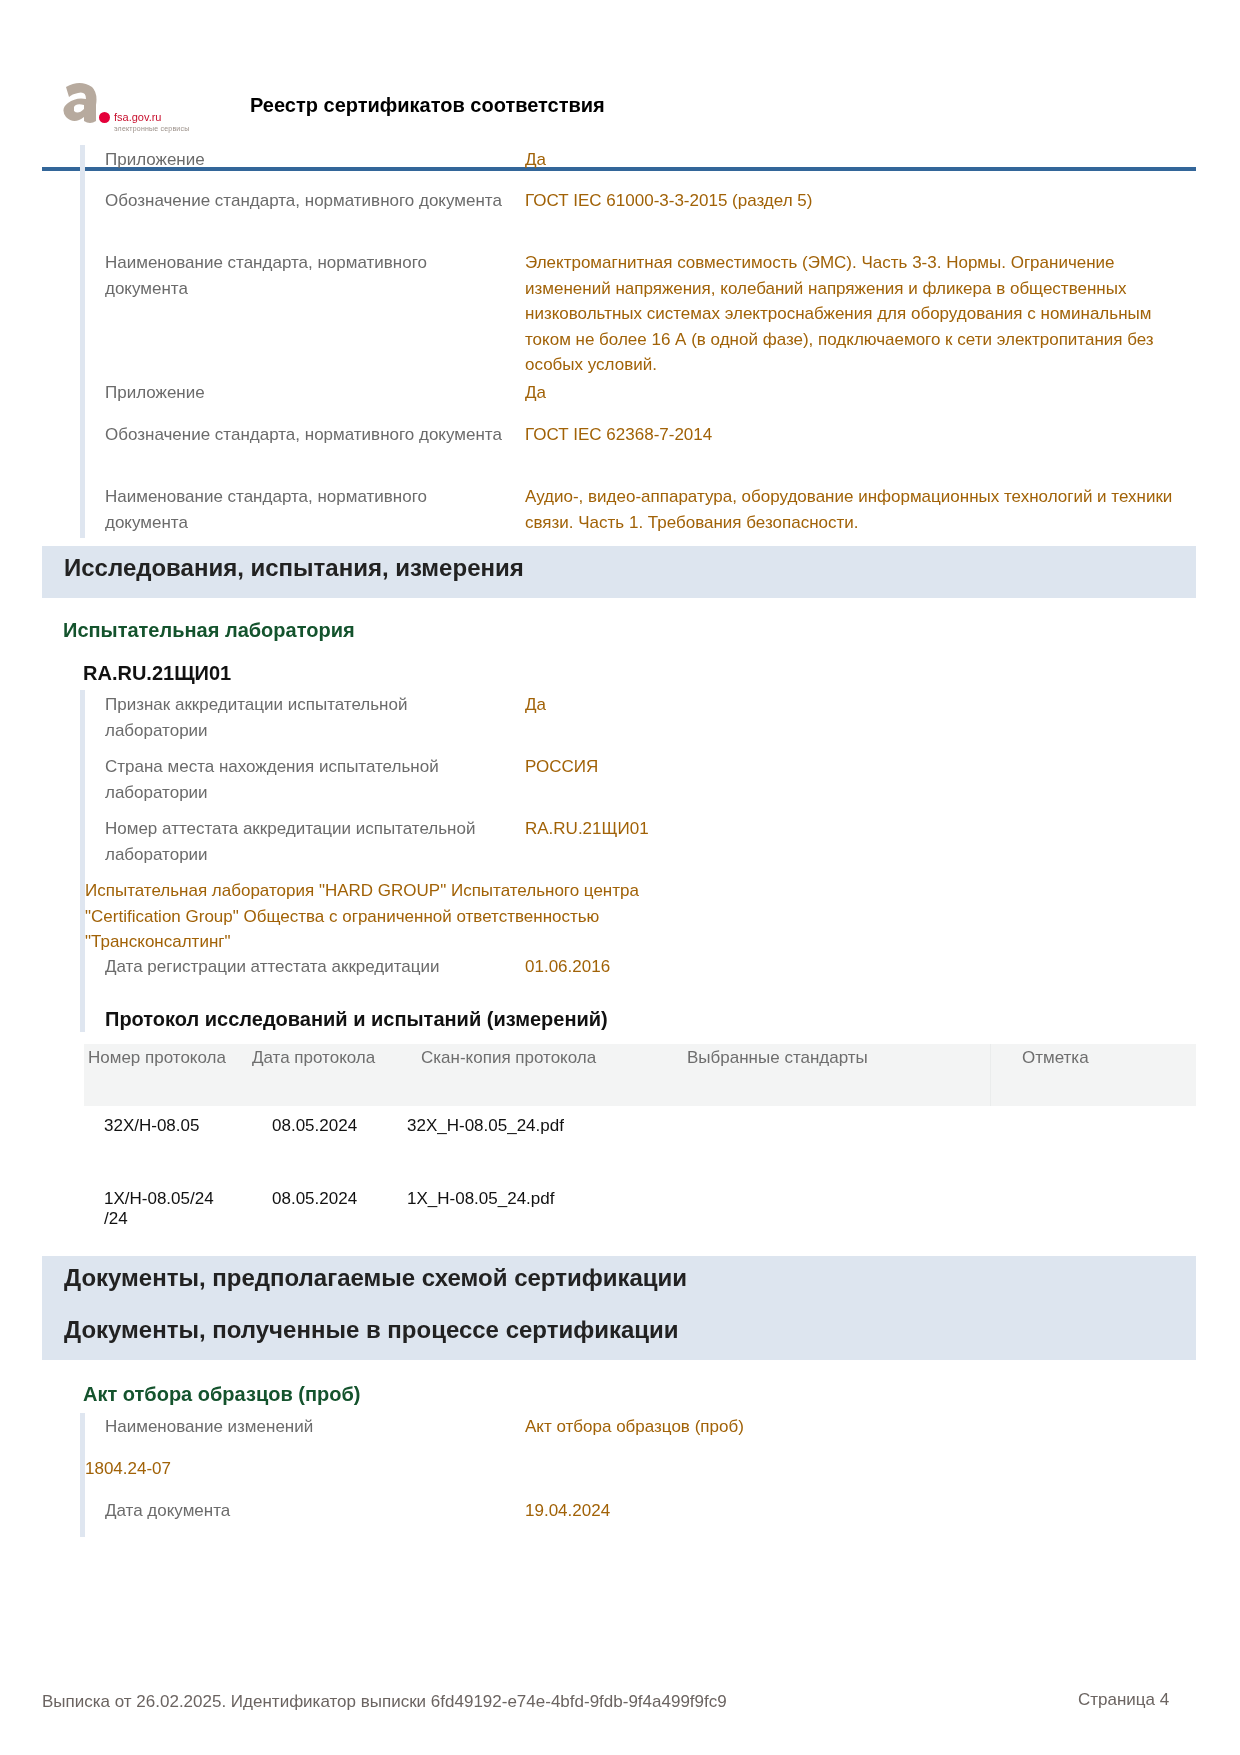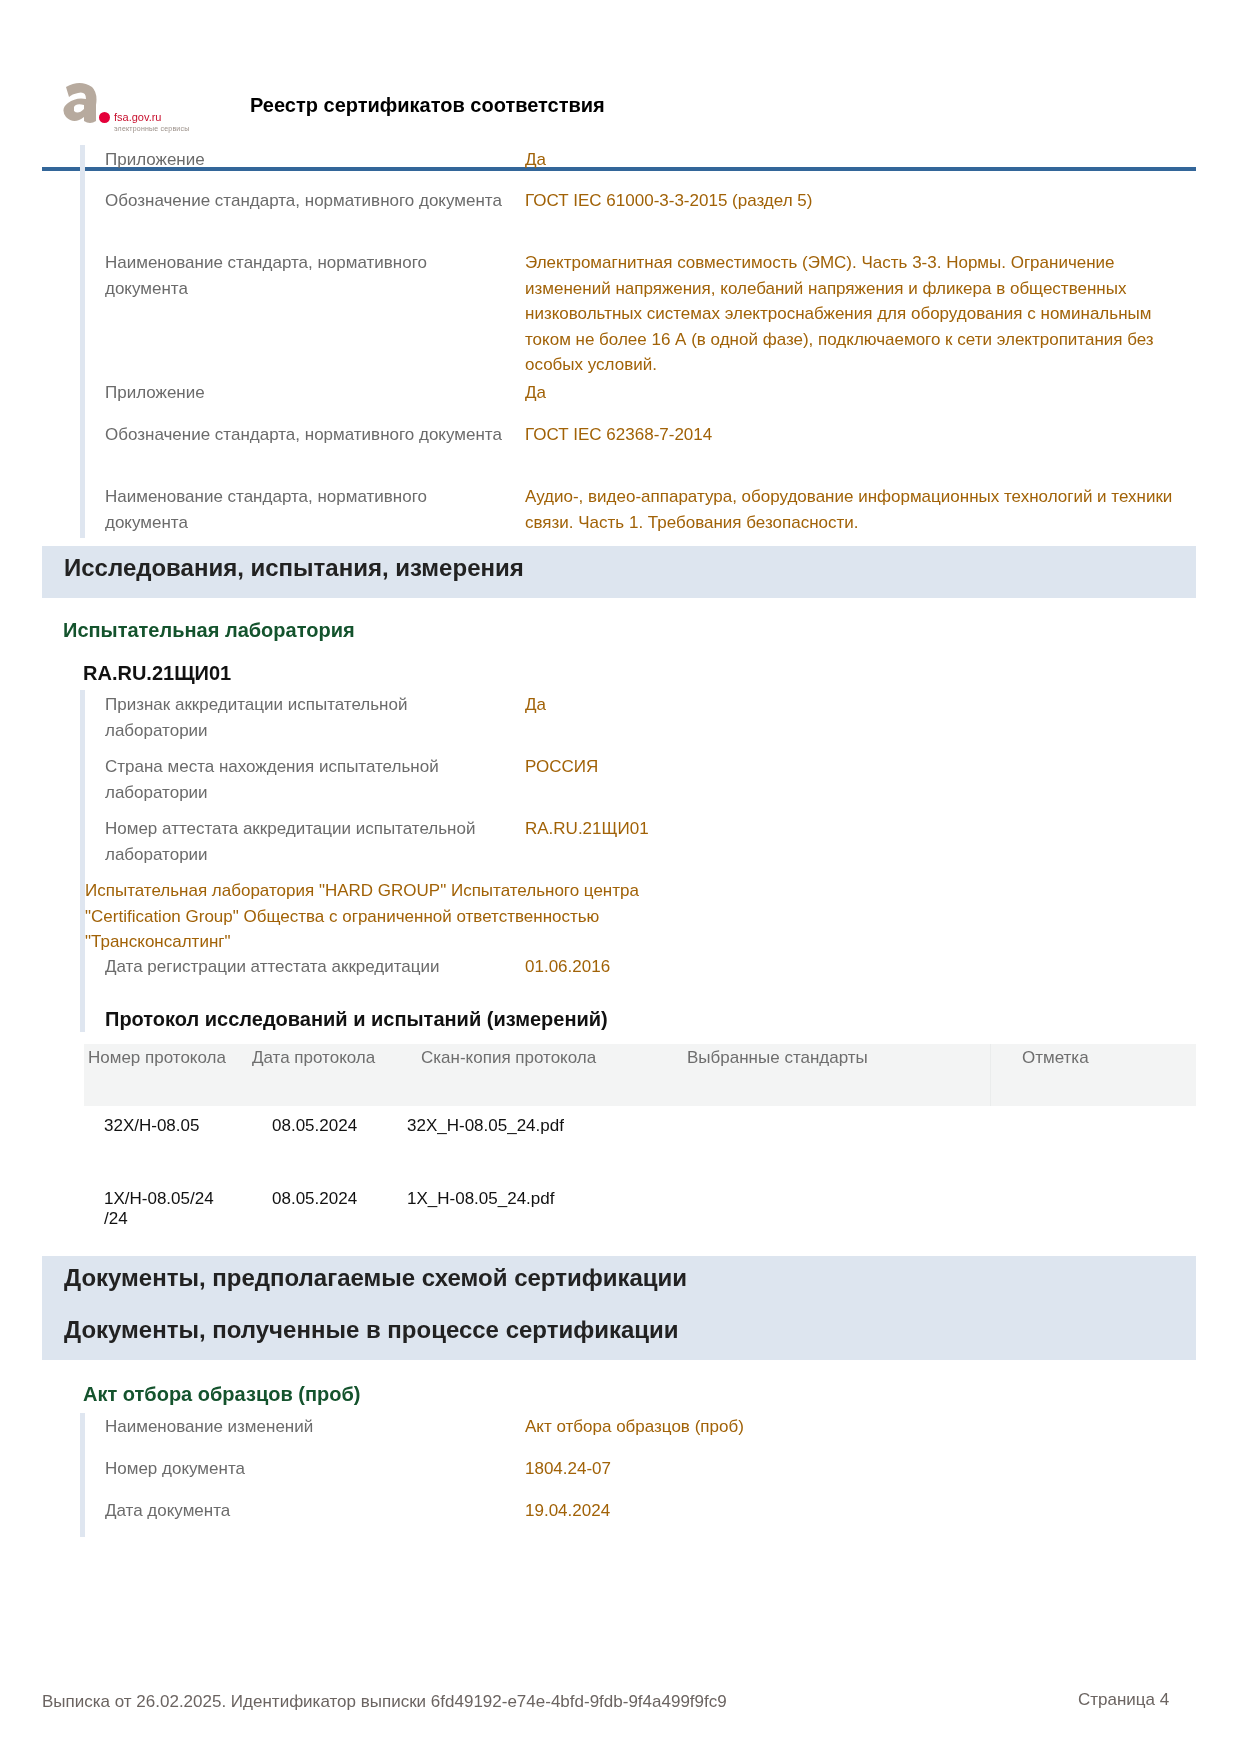--- a/index.html
+++ b/index.html
@@ -144,21 +144,20 @@
 </div>
 
 <div class="sub-h" style="left:83px; top:1383px;">Акт отбора образцов (проб)</div>
 
 <div class="kv-block" style="top:1413px; height:124px;">
   <div class="kv-row" style="position:absolute; top:1px;">
     <div class="kv-label">Наименование изменений</div>
     <div class="kv-value">Акт отбора образцов (проб)</div>
   </div>
   <div class="kv-row" style="position:absolute; top:43px;">
-    <div class="kv-label">Номер документа</div>
     <div class="kv-value">1804.24-07</div>
   </div>
   <div class="kv-row" style="position:absolute; top:85px;">
     <div class="kv-label">Дата документа</div>
     <div class="kv-value">19.04.2024</div>
   </div>
 </div>
 
 <div class="footer-left">Выписка от 26.02.2025. Идентификатор выписки 6fd49192-e74e-4bfd-9fdb-9f4a499f9fc9</div>
 <div class="footer-right">Страница 4</div>

